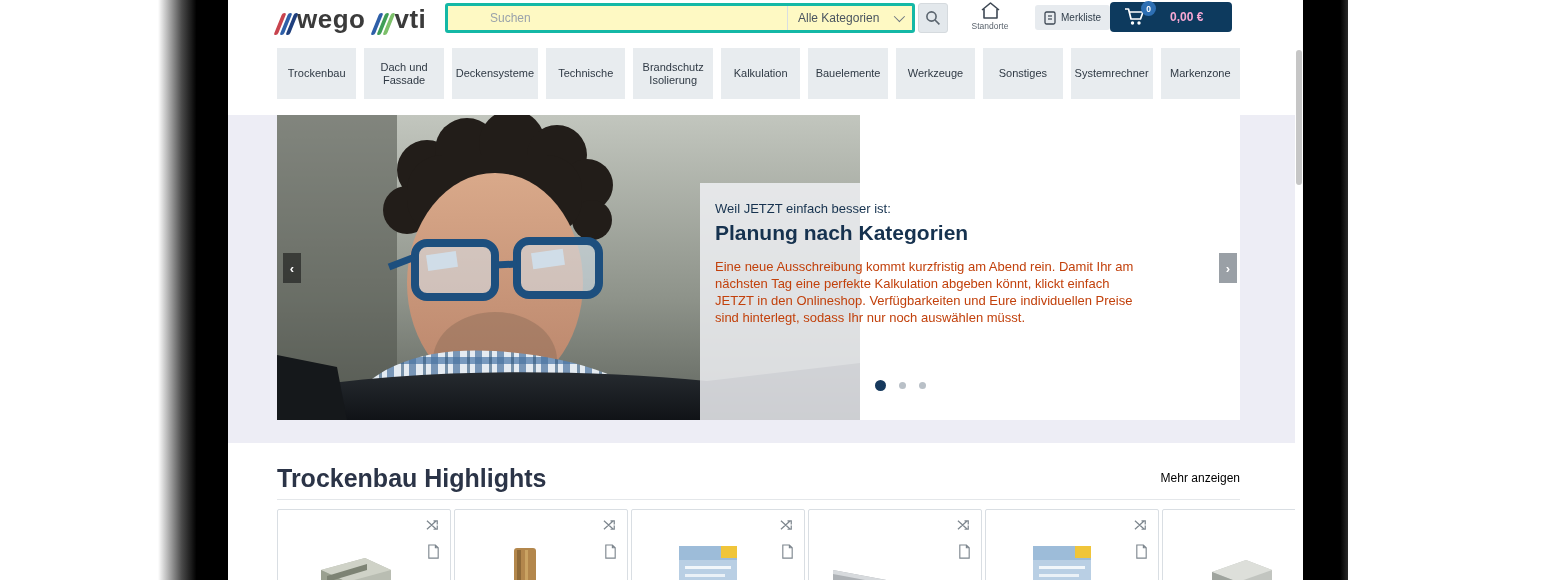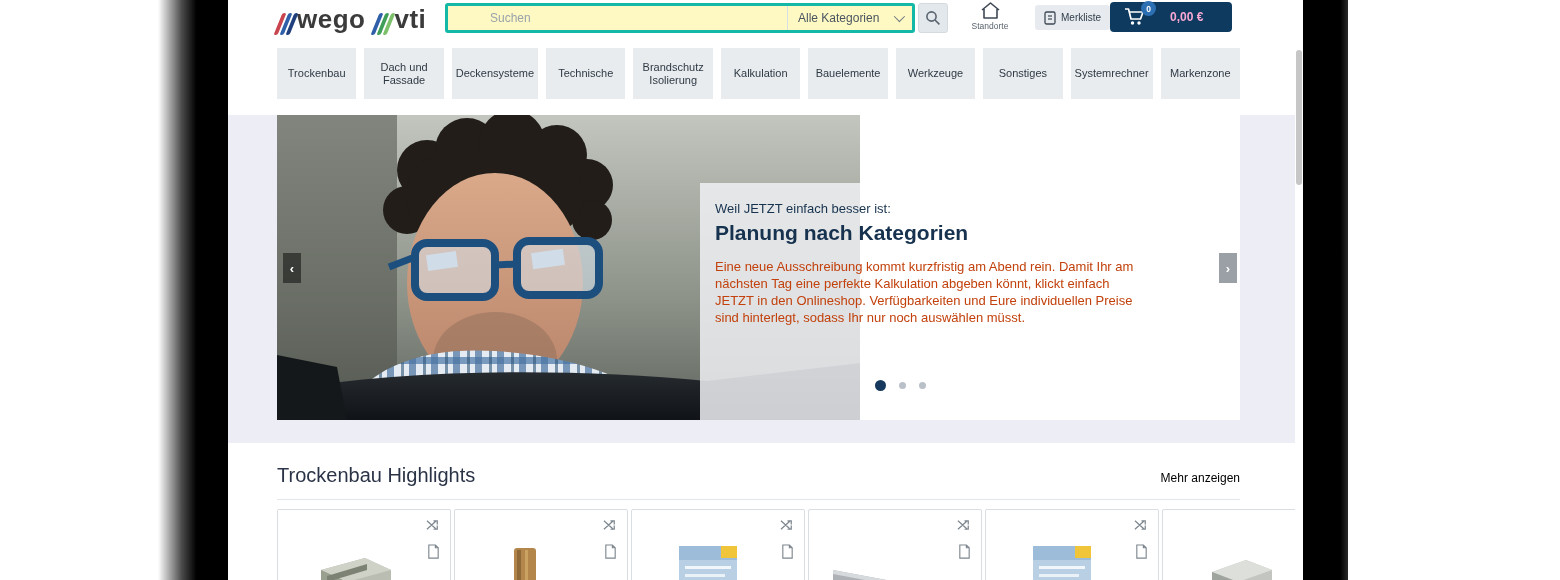--- a/index.html
+++ b/index.html
@@ -82,21 +82,21 @@
   .car-prev { left:6px; background:rgba(15,15,15,0.55); }
   .car-next { right:3px; background:#9aa0a6; }
 
   .dots { position:absolute; left:598px; top:265px; display:flex; align-items:center; gap:13px; }
   .dot { border-radius:50%; cursor:pointer; }
   .dot-active { width:11px; height:11px; background:#16395d; }
   .dot-idle { width:7px; height:7px; background:#b9c0c7; }
 
   
   .hl-head { position:absolute; left:49px; top:462px; width:963px; height:30px; }
-  .hl-title { position:absolute; left:0; top:2px; font-size:20px; font-weight:400; color:#2b3447; }
+  .hl-title { position:absolute; left:0; top:2px; font-size:25px; font-weight:700; color:#2b3447; }
   .hl-more { position:absolute; right:0; top:9px; font-size:12px; color:#000000; cursor:pointer; }
   .hl-rule { position:absolute; left:49px; top:499px; width:963px; height:1px; background:#e4e7ea; }
 
   
   .products { position:absolute; left:49px; top:509px; display:flex; gap:3px; }
   .card { position:relative; width:174px; height:150px; background:#fff;
     border:1px solid #d9dee3; border-radius:2px; flex-shrink:0; cursor:pointer; }
   .card-icon { position:absolute; right:9px; width:15px; height:15px; color:#7d868e; cursor:pointer; }
   .icon-compare { top:8px; } .icon-doc { top:34px; }
   .card-img { position:absolute; left:20px; top:26px; width:110px; height:100px;

